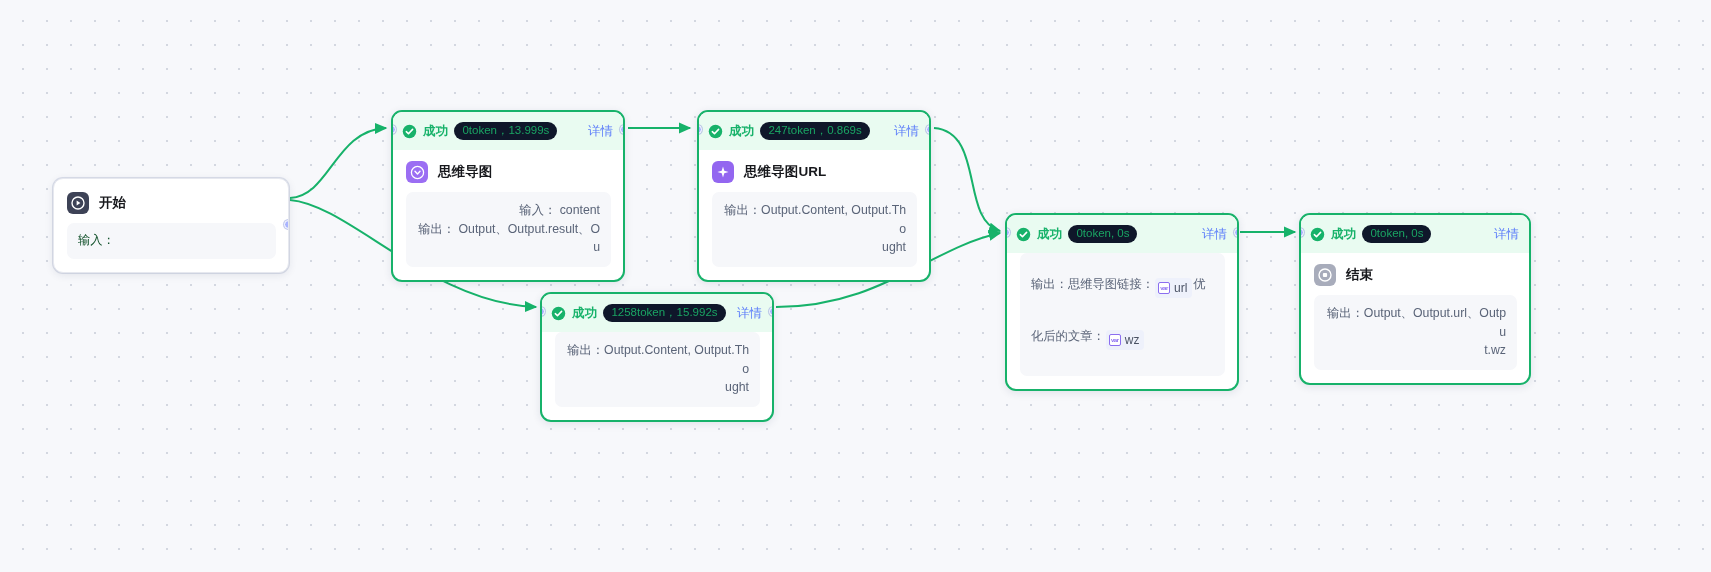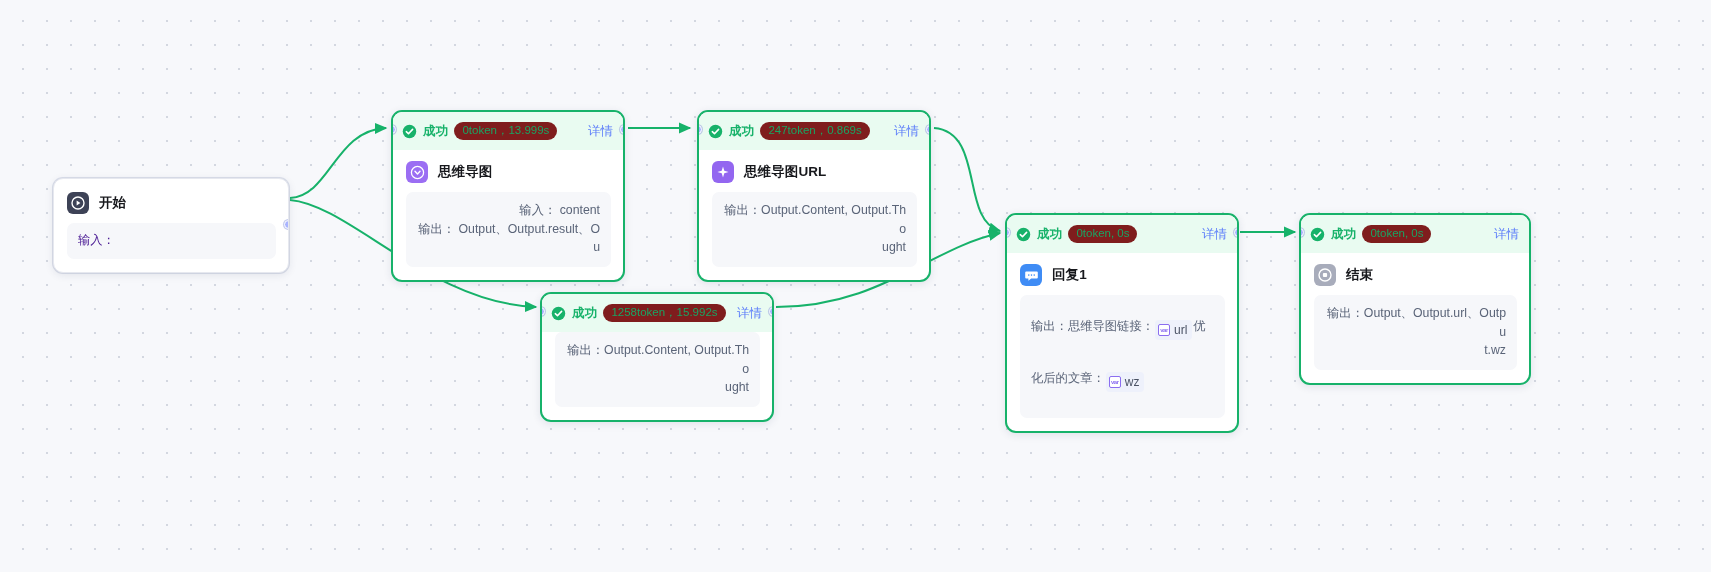--- a/index.html
+++ b/index.html
@@ -48,21 +48,21 @@
     gap: 6px;
   }
   .check-icon { width: 15px; height: 15px; flex: 0 0 auto; display:block; }
   .status-text {
     color: #17b26a;
     font-size: 12.5px;
     font-weight: 700;
     letter-spacing: .2px;
   }
   .token-chip {
-    background: #7f1d1d;
+    background: #0f172a;
     color: #1aa463;
     font-size: 11.5px;
     border-radius: 9px;
     padding: 2px 8px 3px;
     line-height: 1.1;
     white-space: nowrap;
   }
   .detail-link {
     margin-left: auto;
     color: #5b7cfa;
@@ -106,21 +106,21 @@
     line-height: 1.52;
     word-break: break-all;
   }
   .body-line { display: block; text-align: right; }
 
   .start-body {
     margin: 0 12px 13px 13px;
     background: #f6f7fa;
     border-radius: 7px;
     padding: 9px 11px 10px;
-    color: #4c1d95;
+    color: #14532d;
     font-size: 12.3px;
     font-family: Liberation Serif, serif;
   }
 
   .tag {
     display: inline-flex;
     align-items: center;
     gap: 4px;
     background: #eef1fb;
     border-radius: 4px;
@@ -258,31 +258,20 @@
   <div class="node ok" style="left:1005px; top:213px; width:234px;">
     <div class="status-bar">
       <svg class="check-icon" viewBox="0 0 16 16">
           <circle cx="8" cy="8" r="7.2" fill="#17b26a"></circle>
           <path d="M4.6 8.2 L6.9 10.4 L11.3 5.7" fill="none" stroke="#fff" stroke-width="1.7" stroke-linecap="round" stroke-linejoin="round"></path>
         </svg>
       <span class="status-text">成功</span>
       <span class="token-chip">0token, 0s</span>
       <span class="detail-link">详情</span>
     </div>
-    <div class="node-head">
-      <span class="node-icon ic-reply">
-        <svg width="15" height="15" viewBox="0 0 15 15">
-            <path d="M2.2 3.6 h10.6 a1 1 0 0 1 1 1 v5 a1 1 0 0 1 -1 1 H7.2 L4.4 12.8 V10.6 H2.2 a1 1 0 0 1 -1 -1 v-5 a1 1 0 0 1 1 -1 z" fill="#fff"></path>
-            <circle cx="4.8" cy="7.1" r=".78" fill="#3f8cf5"></circle>
-            <circle cx="7.5" cy="7.1" r=".78" fill="#3f8cf5"></circle>
-            <circle cx="10.2" cy="7.1" r=".78" fill="#3f8cf5"></circle>
-          </svg>
-      </span>
-      <span class="node-title">回复1</span>
-    </div>
     <div class="node-body" style="word-break:normal;">
       <span>输出：思维导图链接：</span><span class="tag">
           <span class="tag-ic">var</span>
           <span class="tag-text">url</span>
         </span><span>优</span><span>化后的文章：</span><span class="tag">
           <span class="tag-ic">var</span>
           <span class="tag-text">wz</span>
         </span>
     </div>
     <span class="port" style="left:-6px; top:13px;"></span>

